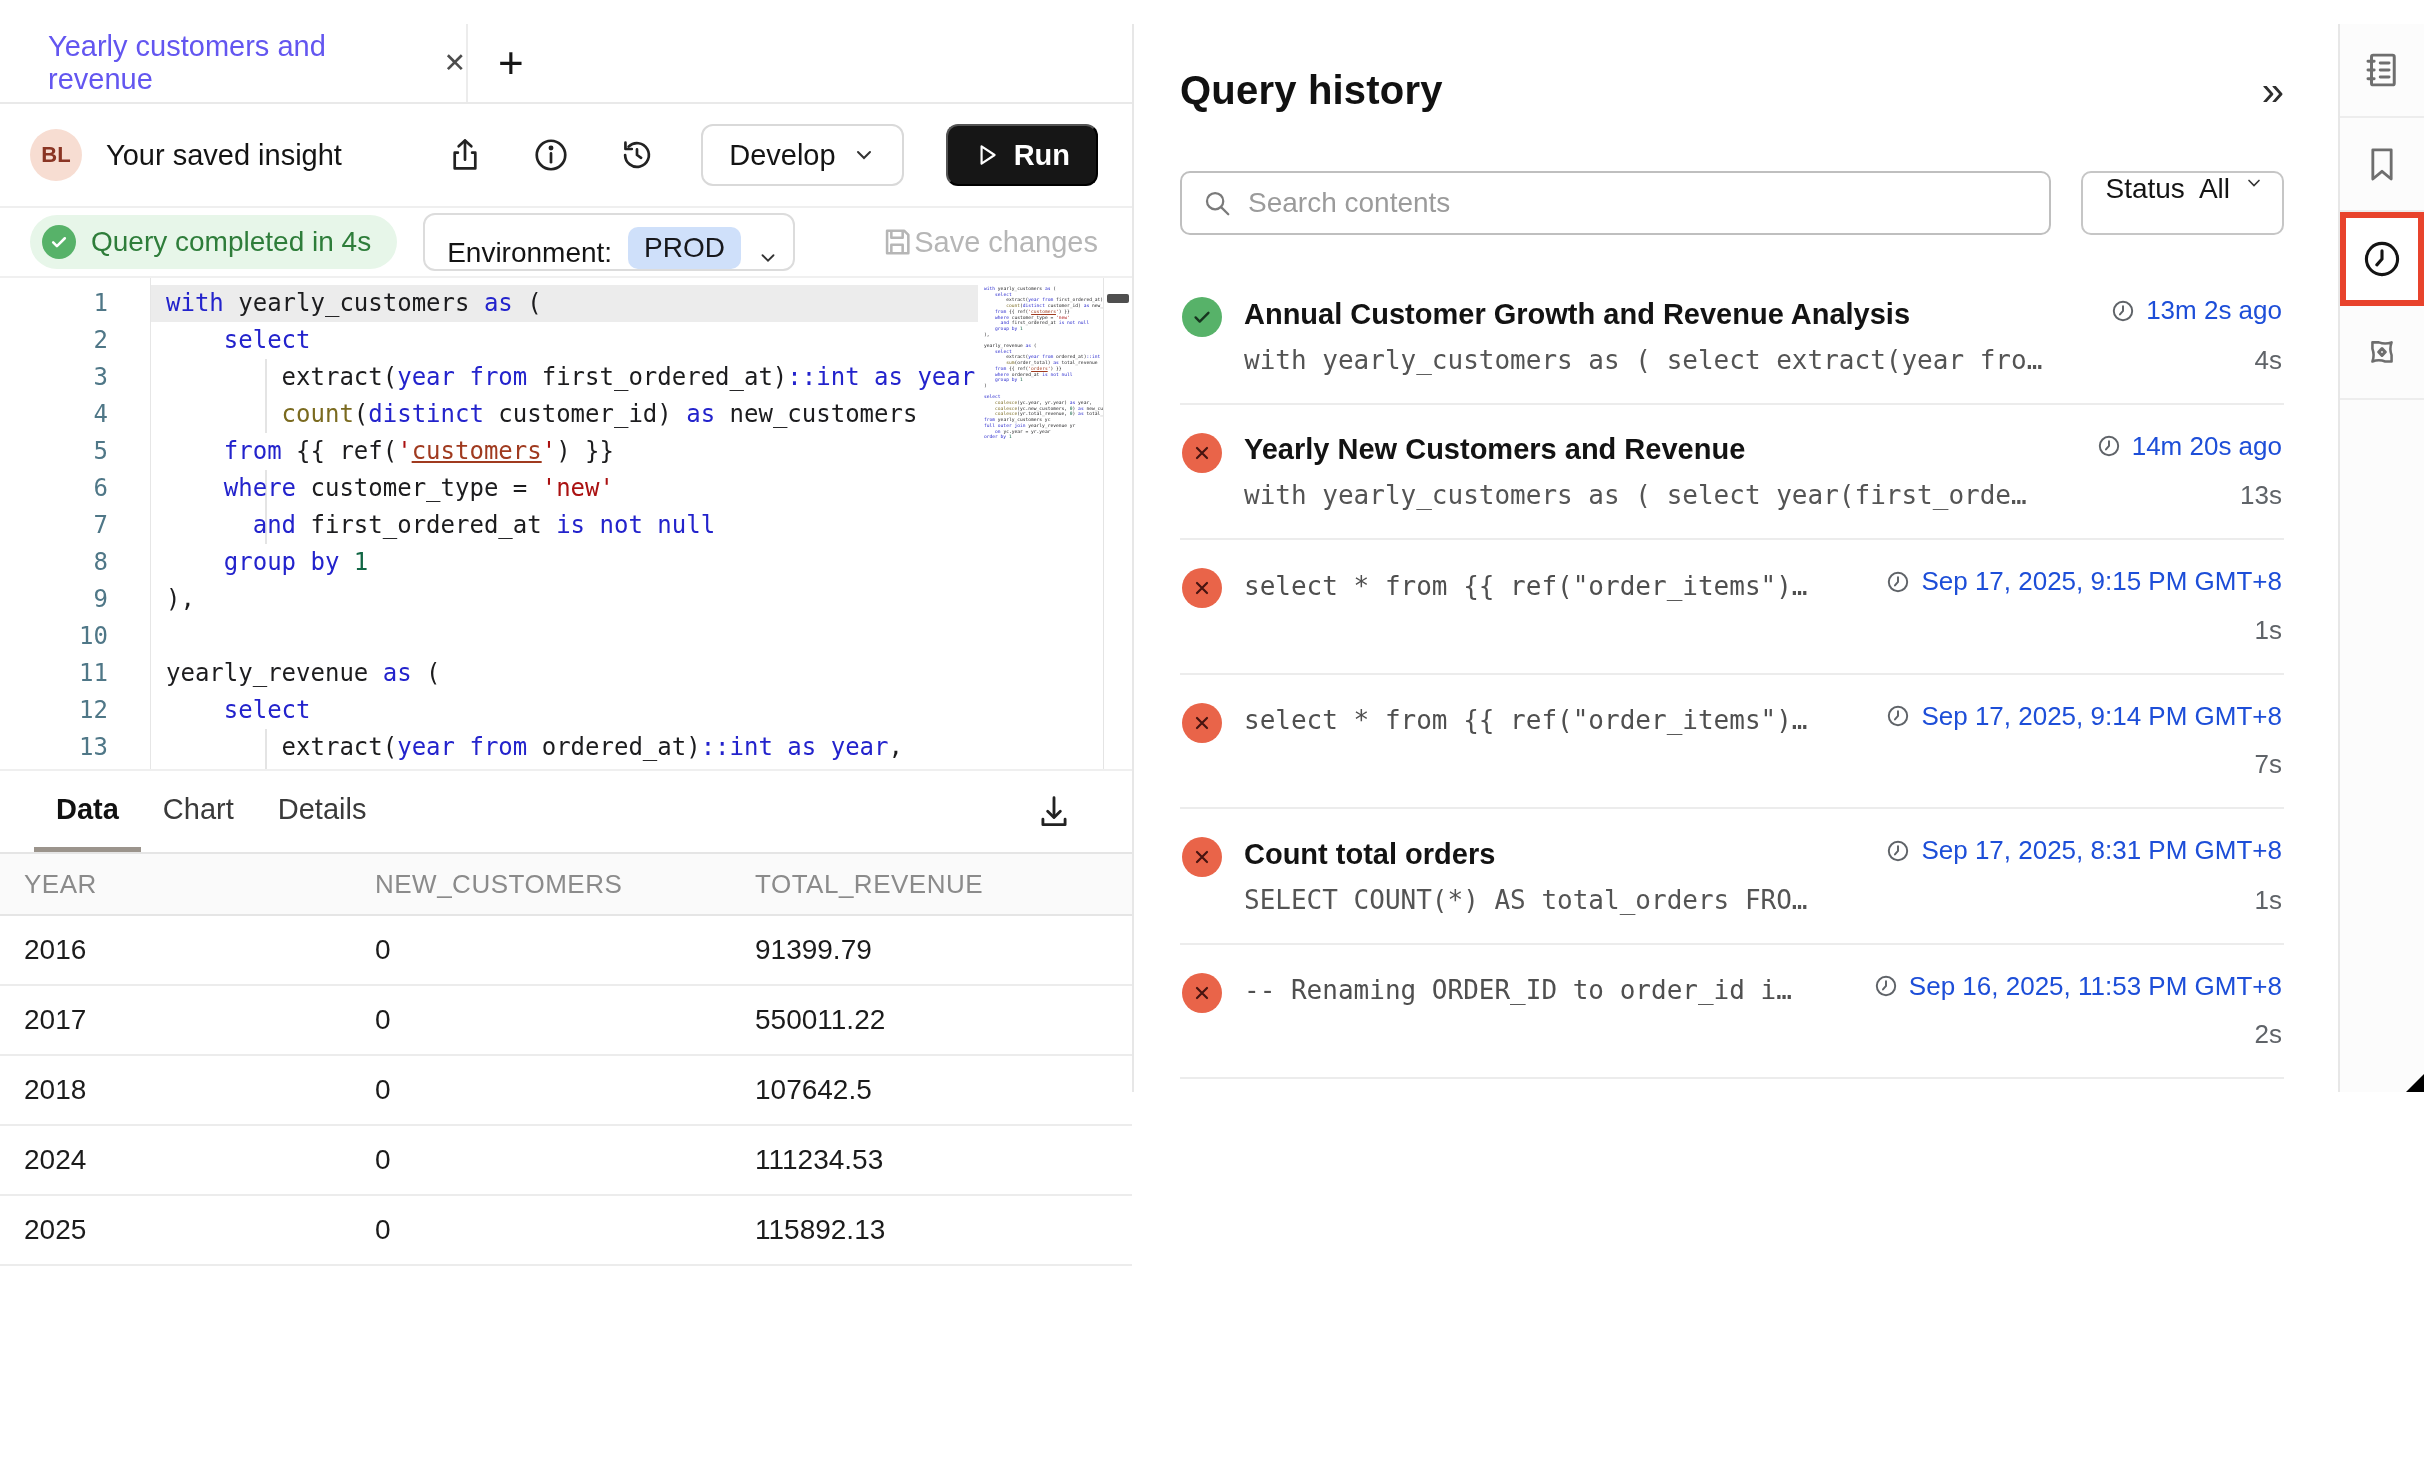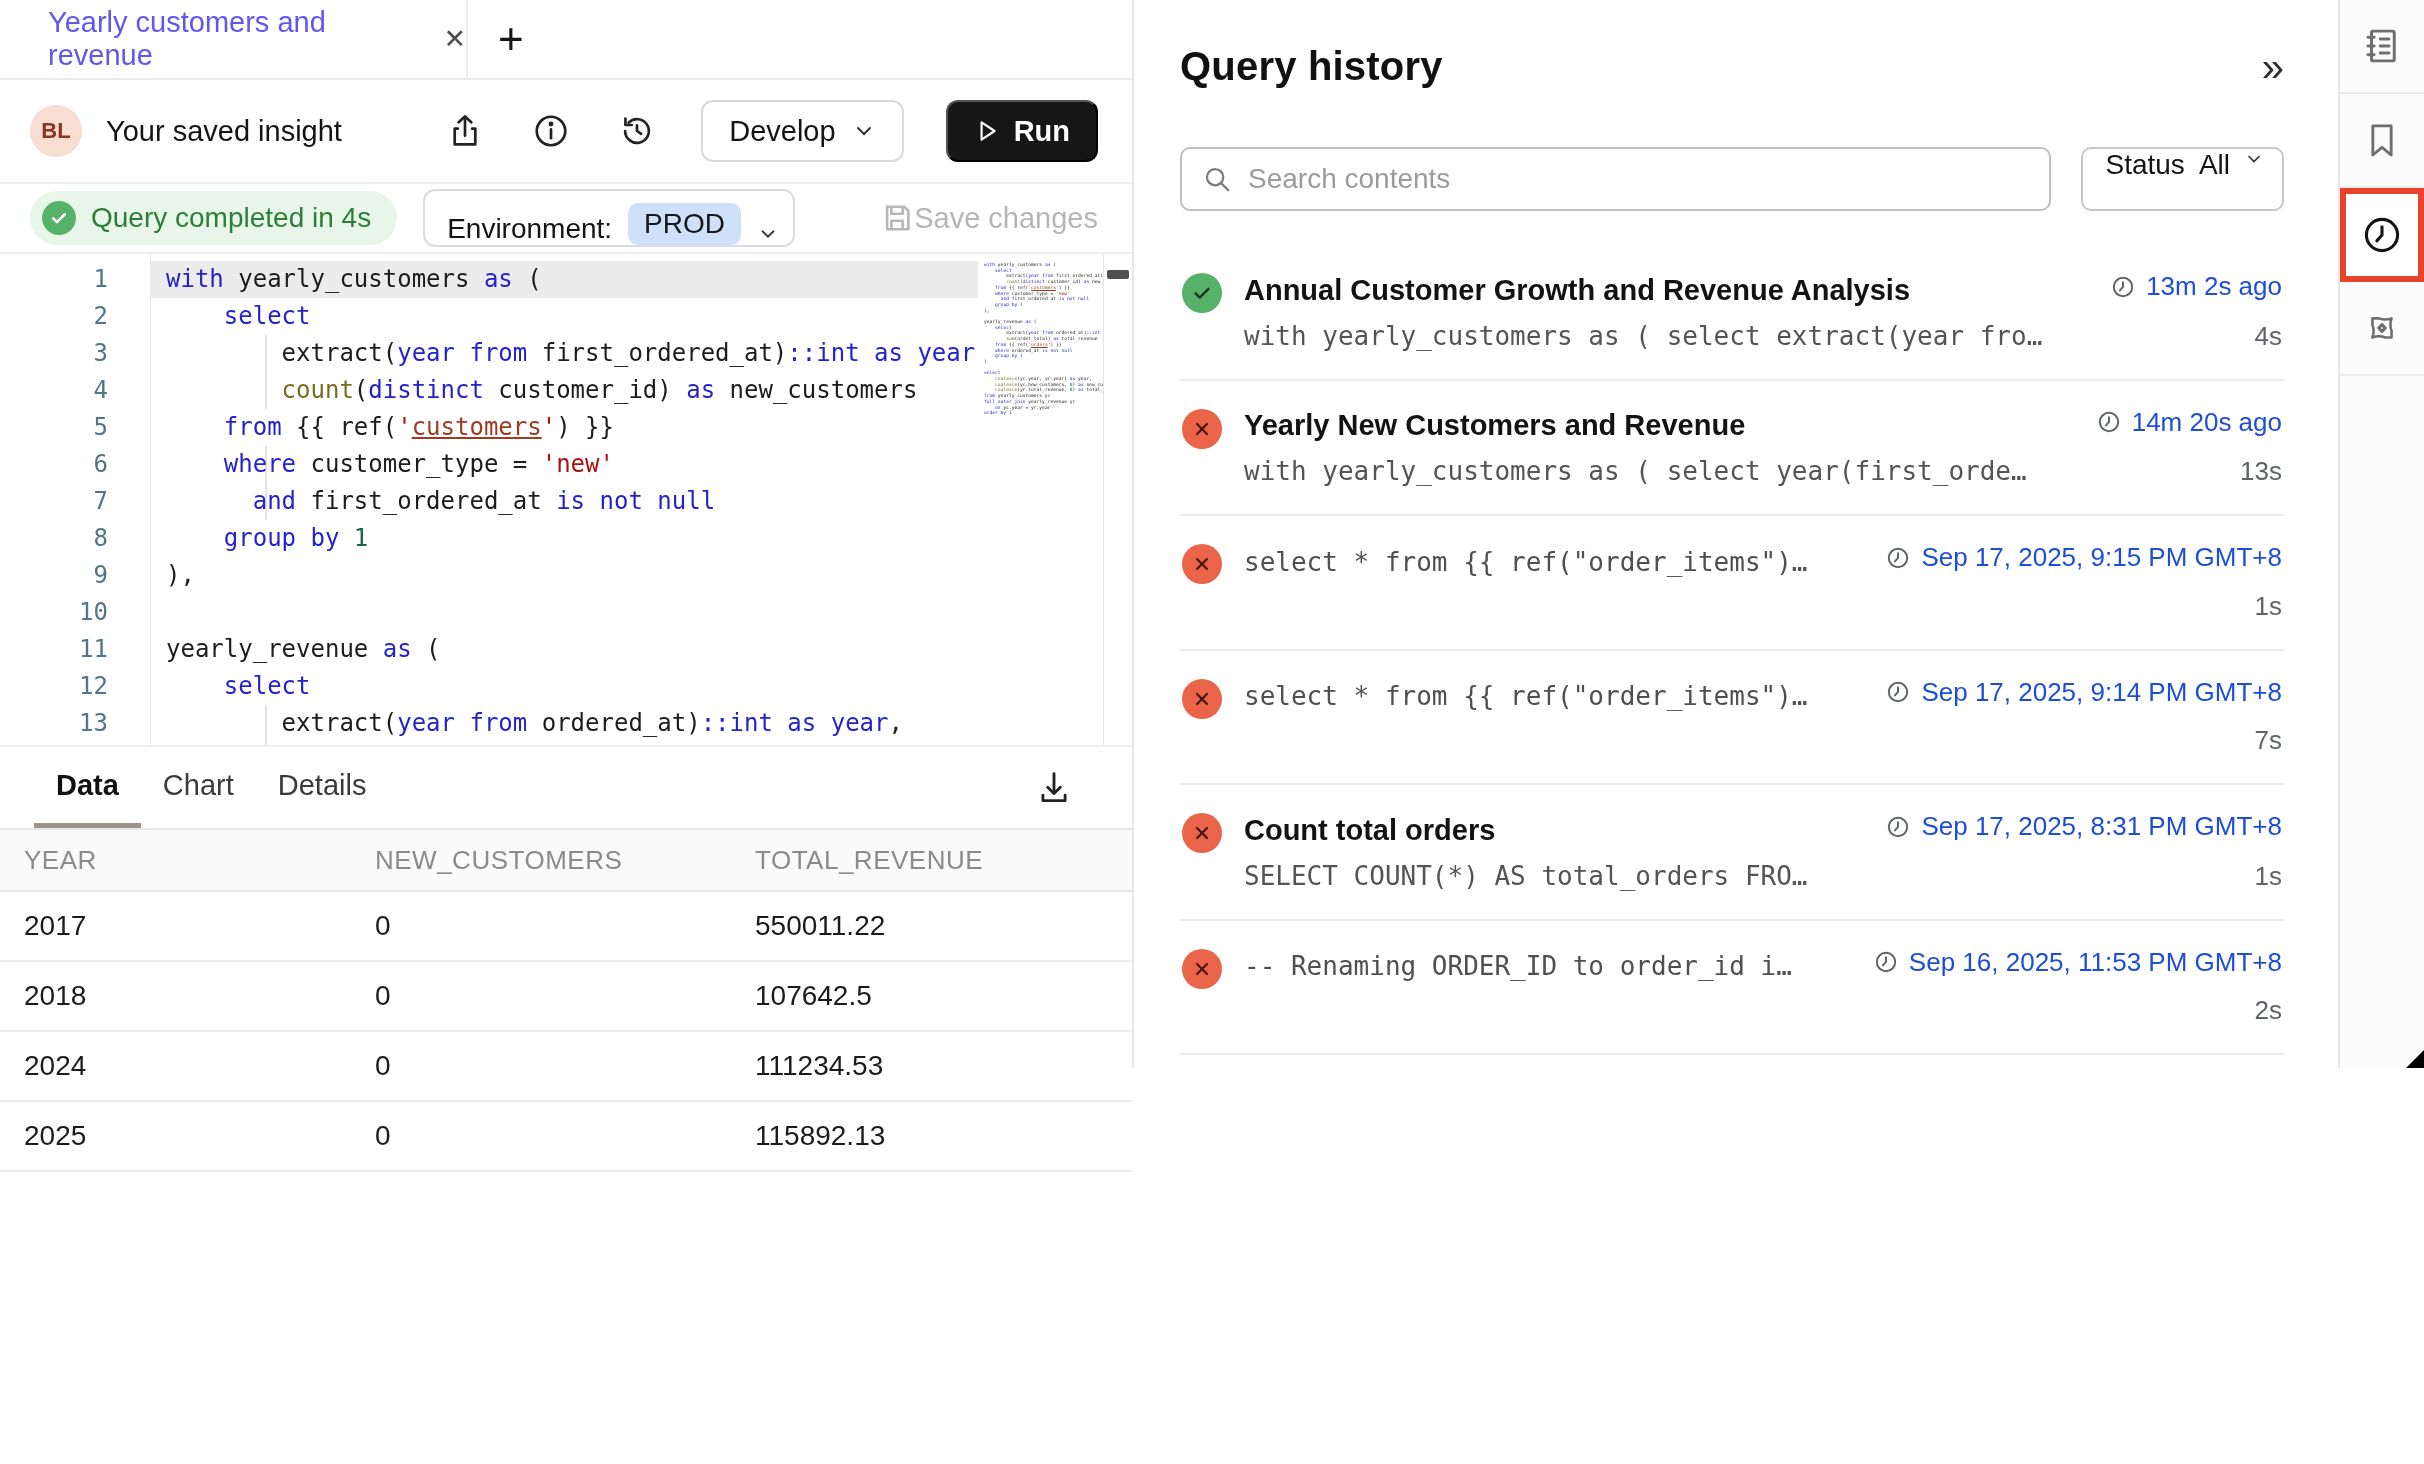--- a/index.html
+++ b/index.html
@@ -1,18 +1,18 @@
 <!DOCTYPE html>
 <html style="--accent: #6356f0; --run-bg: #161616; --success-green: #57b269; --success-bg: #e7f6e9; --success-text: #2e7d3a; --error-red: #e96449; --env-pill: #cfe0fa; --highlight-red: #e8432c; --kw: #2323cc; --fn: #7a6a1f; --num: #116644; --str: #aa1111; --ref: #a03a1f; --linenum: #4f7787;"><head>
 <meta charset="utf-8">
 <style>
   * { margin:0; padding:0; box-sizing:border-box; }
   html,body { width:2424px; height:1464px; overflow:hidden; background:#fff;
     font-family:"Liberation Sans", sans-serif; color:#1c1c1e; }
-  .app { position:relative; width:2424px; height:1068px; }
+  .app { position:relative; width:2424px; height:1068px;margin-top:24px; }
 
   
   .left-panel { position:absolute; left:0; top:0; width:1132px; height:100%; background:#fff; }
   .panel-divider { position:absolute; left:1132px; top:0; width:2px; height:100%; background:#e7e7e7; }
 
   .tabbar { height:80px; border-bottom:2px solid #e9e9e9; display:flex; align-items:stretch; }
   .doc-tab { width:468px; display:flex; align-items:center; padding-left:48px; border-right:2px solid #ececec; cursor:pointer; }
   .doc-tab .t-title { font-size:29px; color:var(--accent); }
   .doc-tab .t-close { margin-left:28px; font-size:27px; color:#4d4d4d; }
   .new-tab { display:flex; align-items:center; padding-left:30px; font-size:44px; font-weight:300; color:#161616; cursor:pointer; }
@@ -223,20 +223,25 @@
     <table class="results">
       <thead>
           <tr id="results-head">
             <th>YEAR</th>
             <th>NEW_CUSTOMERS</th>
             <th>TOTAL_REVENUE</th>
           </tr>
         </thead>
       <tbody id="results-body">
           <tr>
+            <td>2016</td>
+            <td>0</td>
+            <td>91399.79</td>
+          </tr>
+          <tr>
             <td>2017</td>
             <td>0</td>
             <td>550011.22</td>
           </tr>
           <tr>
             <td>2018</td>
             <td>0</td>
             <td>107642.5</td>
           </tr>
           <tr>

